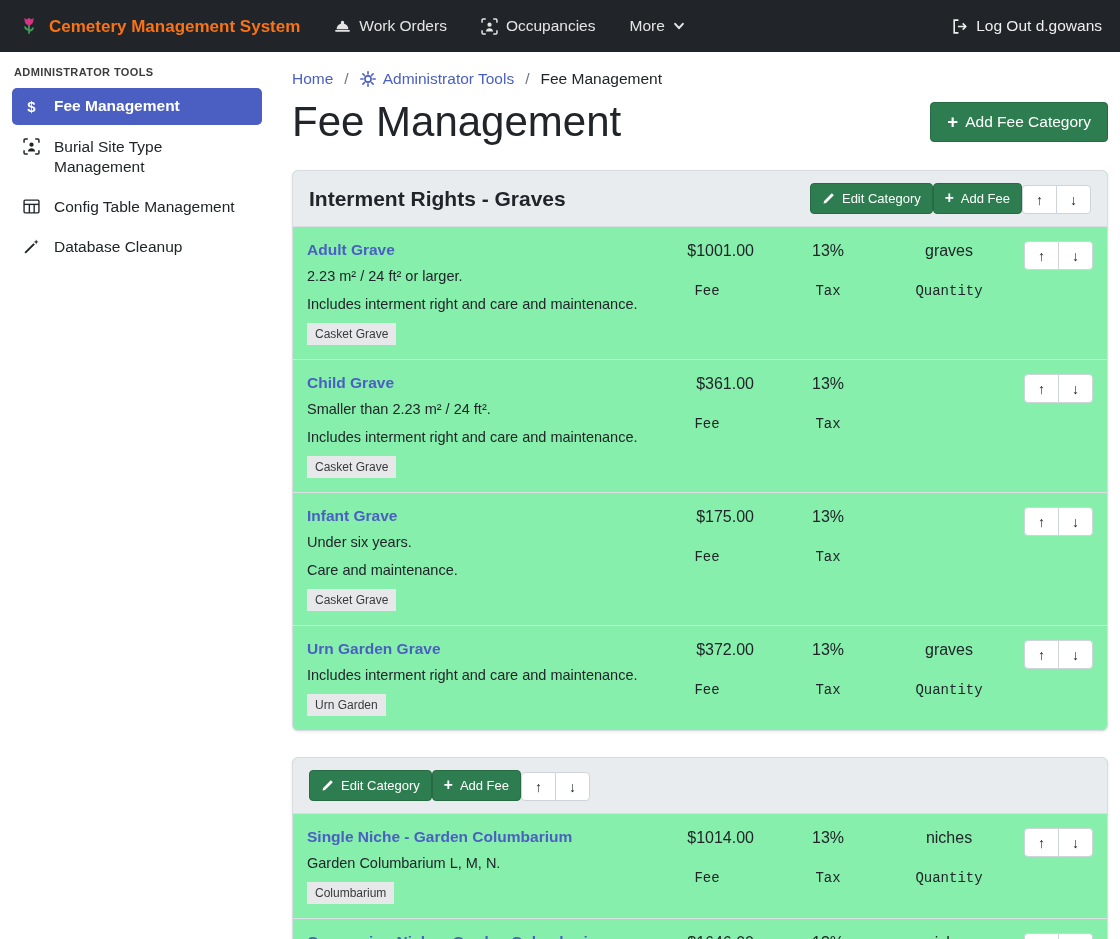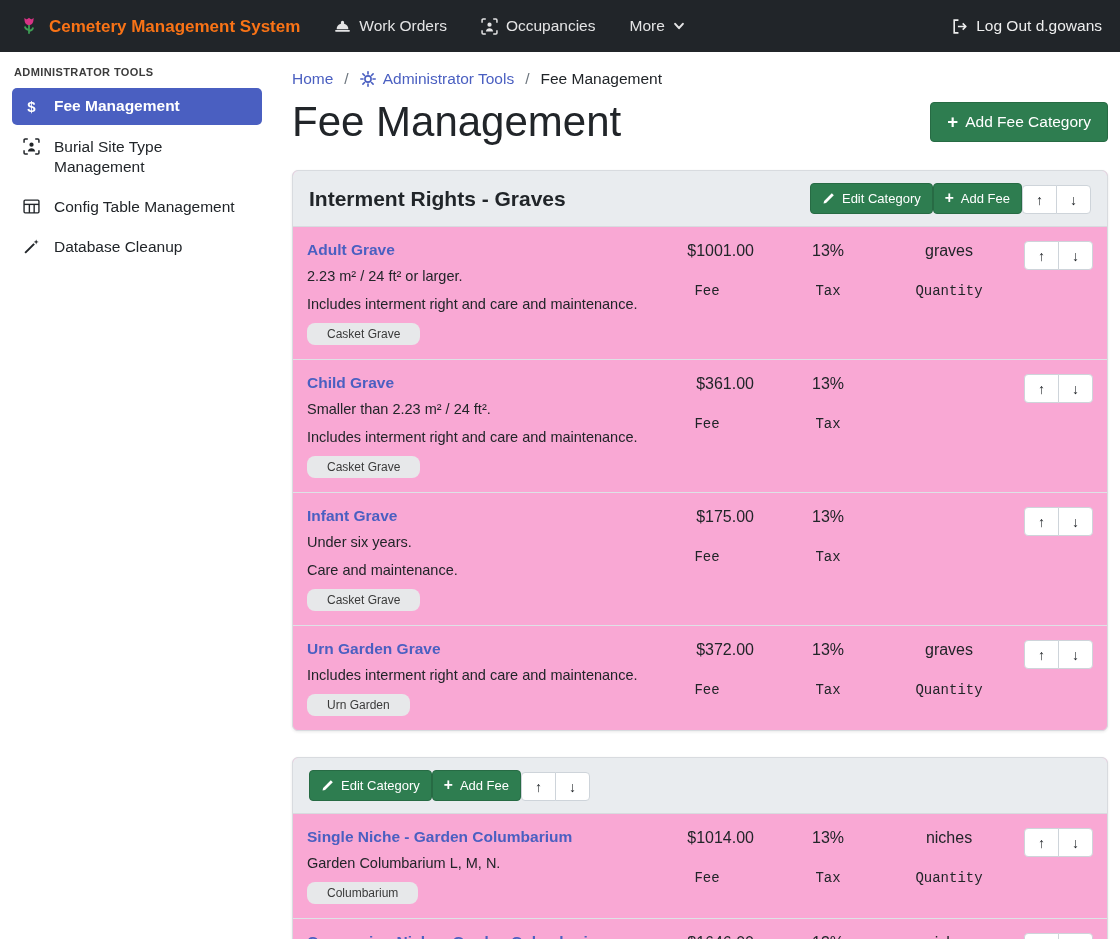--- a/index.html
+++ b/index.html
@@ -101,21 +101,21 @@
   .plus { font-weight: 700; font-size: 1.2em; line-height: .8; }
   .btn-group { display: inline-flex; }
   .btn-group .btn { border-radius: 0; }
   .btn-group .btn:first-child { border-radius: 4px 0 0 4px; }
   .btn-group .btn:last-child { border-radius: 0 4px 4px 0; margin-left: -1px; }
   .arrow-btn { width: 35px; height: 29px; justify-content: center; font-size: 14px; padding: 0; }
   .bicon { display: inline-flex; }
 
   
   .card {
-    background: #f9a8d4; border: 1px solid #d8dbdf; border-radius: 6px;
+    background: #86efac; border: 1px solid #d8dbdf; border-radius: 6px;
     box-shadow: 0 1px 3px rgba(0,0,0,.09);
     margin-bottom: 26px; overflow: hidden;
   }
   .card-header {
     background: var(--card-header-bg);
     padding: 12px 16px;
     display: flex; align-items: center; justify-content: space-between;
     border-bottom: 1px solid #d8dbdf;
   }
   .card-title { font-size: 21px; font-weight: 600; color: #212529; }
@@ -124,21 +124,21 @@
   .fee-row { display: flex; align-items: flex-start; padding: 14px 14px 14px 14px; }
   .fee-row + .fee-row { border-top: 1px solid var(--border); }
   .fee-main { flex: 1; min-width: 0; padding-right: 10px; }
   .fee-name {
     color: var(--primary); font-weight: 700; font-size: 15.5px;
     text-decoration: none; cursor: pointer; display: inline-block; margin-bottom: 7px;
   }
   .fee-desc { font-size: 14.5px; color: #212529; margin-bottom: 7px; line-height: 1.45; }
   .badge {
     display: inline-block; background: #e7e8ea; color: #3a3a3a;
-    font-size: 12px; padding: 4px 20px; border-radius: 8px; margin-top: 1px;
+    font-size: 12px; padding: 4px 8px; border-radius: 0; margin-top: 1px;
   }
   .fee-col { flex-shrink: 0; text-align: center; padding-top: 1px; }
   .col-fee { width: 118px; }
   .col-fee .fee-amount { text-align: right; padding-right: 12px; }
   .col-tax { width: 96px; margin-left: 14px; }
   .col-qty { width: 118px; margin-left: 14px; }
   .col-qty.empty { visibility: hidden; }
   .fee-amount { font-size: 16px; color: #212529; }
   .col-label { font-size: 14px; color: #212529; margin-top: 23px; font-family: Liberation Mono, monospace; }
   .row-arrows { margin-left: 16px; }

